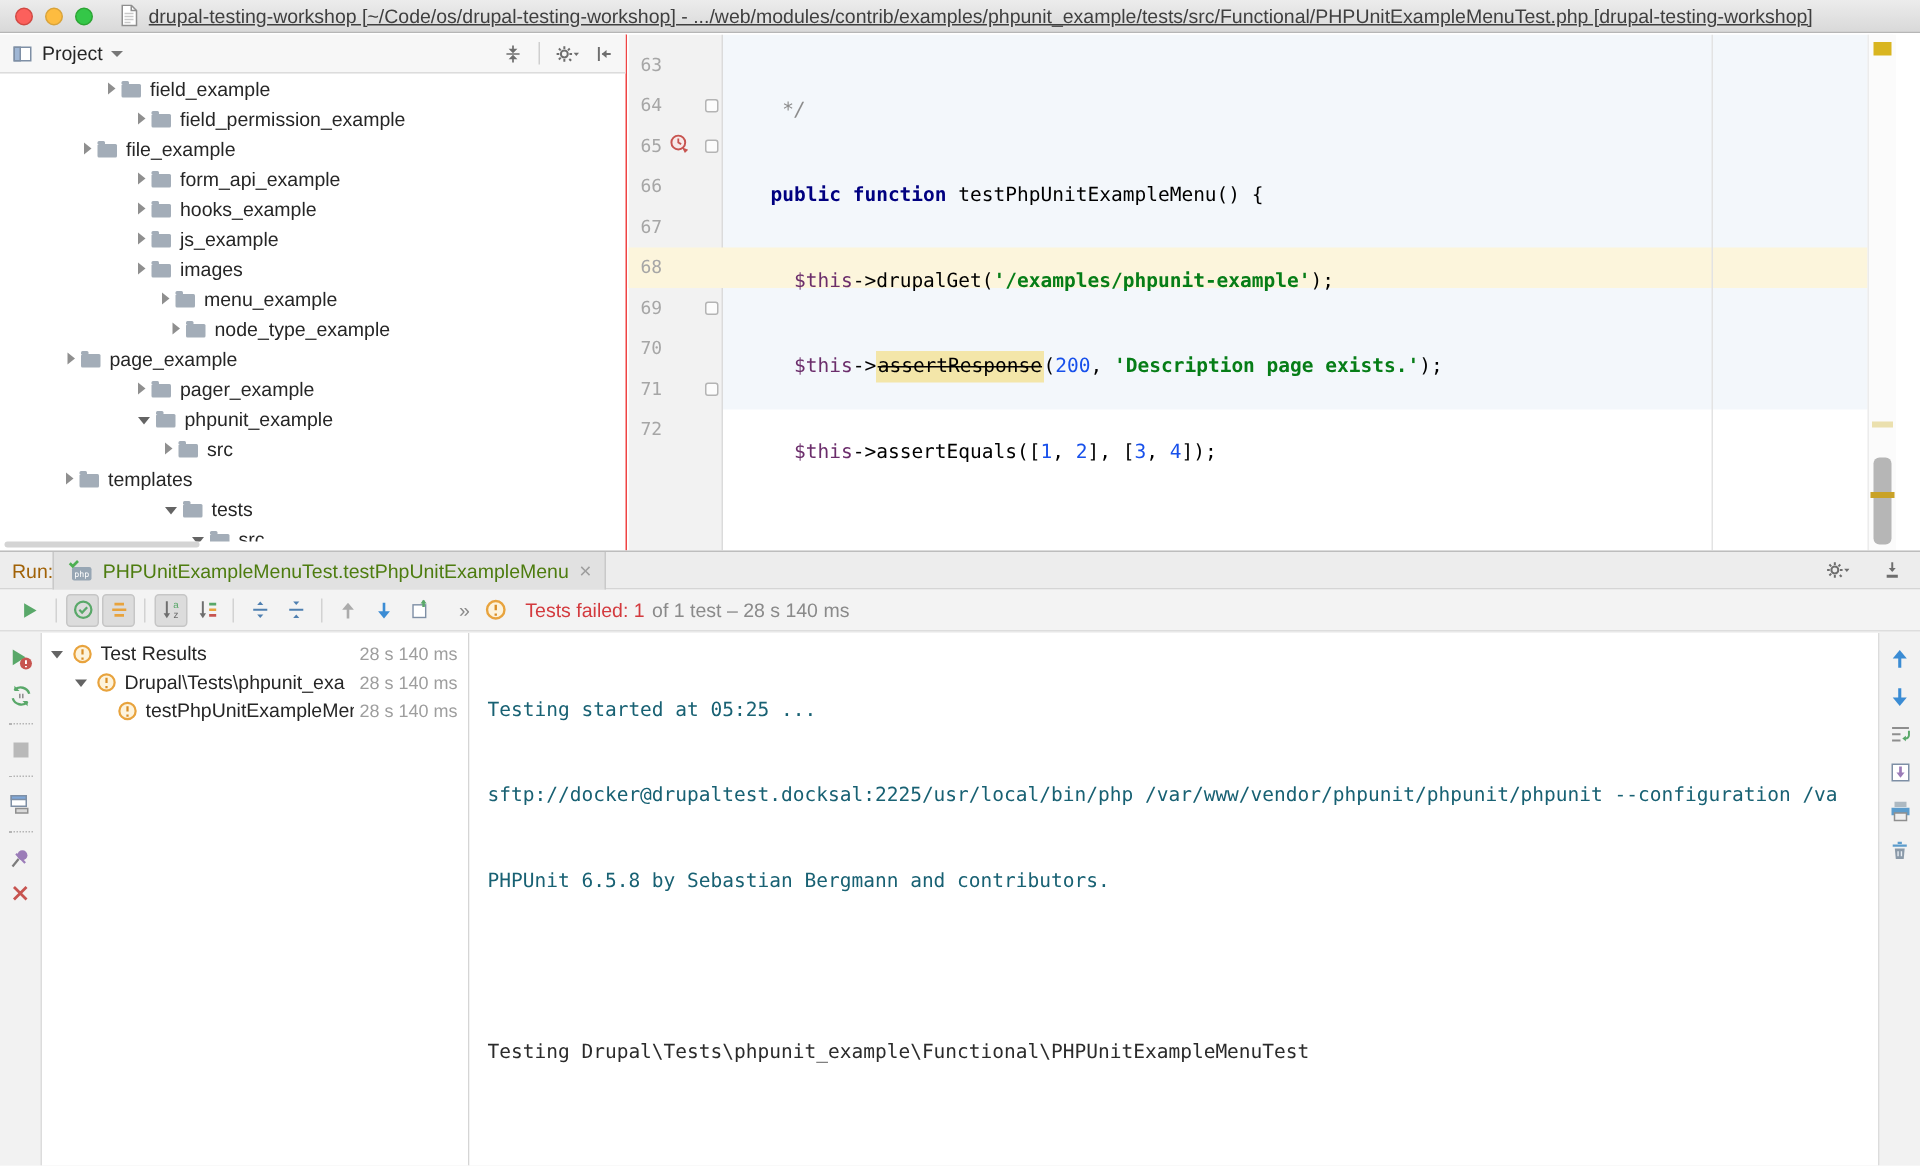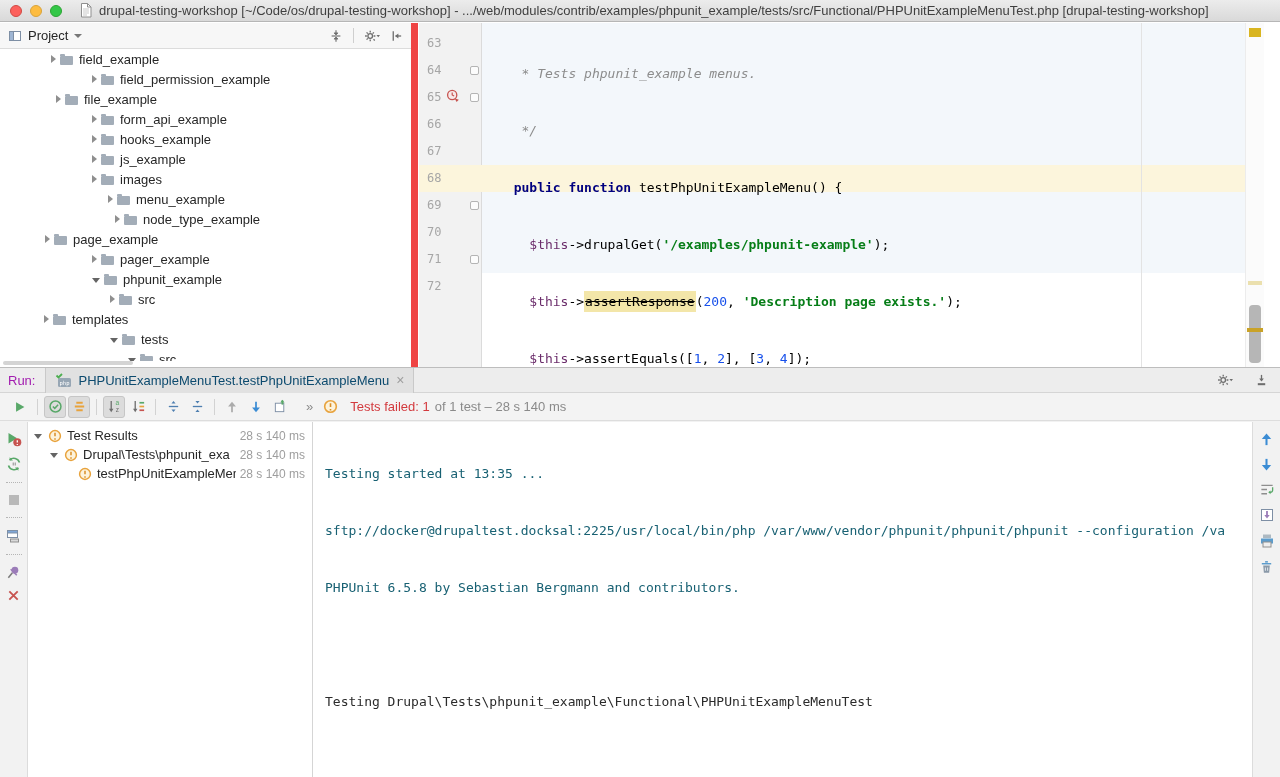--- a/index.html
+++ b/index.html
@@ -9,25 +9,25 @@
 
   
   #titlebar { position:absolute; left:0; top:0; width:1280px; height:22px;
     background:linear-gradient(#ECECEC,#D9D9D9); border-bottom:1px solid #B6B6B6;
     display:flex; align-items:center; }
   .traffic { width:12px; height:12px; border-radius:50%; margin-left:8px; flex:0 0 auto; }
   .t-red { background:#FC605C; border:1px solid #D14943; margin-left:10px; }
   .t-yellow { background:#FDBC40; border:1px solid #D9A33A; }
   .t-green { background:#34C748; border:1px solid #2CA534; }
   .doc-icon { margin-left:18px; flex:0 0 auto; }
-  #window-title { margin-left:7px; color:#3F3F3F; white-space:nowrap; overflow:hidden; font-size:13px; }
+  #window-title { margin-left:7px; color:#3F3F3F; white-space:nowrap; overflow:hidden; font-size:13px;text-decoration:underline; }
 
   
   #project-panel { position:absolute; left:0; top:23px; width:418px; height:344px;
-    background:#fff; border-right:7px solid #ef4444; }
+    background:#fff; border-right:1px solid #ef4444; }
   .pp-header { height:26px; background:#F7F7F7; border-bottom:1px solid #DCDCDC;
     display:flex; align-items:center; padding:0 8px; }
   .pp-title { margin:0 4px 0 6px; color:#262626; }
   .caret { width:0; height:0; border-left:4px solid transparent; border-right:4px solid transparent;
     border-top:4px solid #777; margin-left:2px; }
   .pp-header .spacer { flex:1; }
   .hicon { margin-left:10px; cursor:pointer; }
   .vsep { width:1px; height:15px; background:#CFCFCF; margin-left:10px; }
   .pp-tree { position:absolute; top:26px; left:0; right:1px; bottom:6px; overflow:hidden; }
   .trow { height:20px; display:flex; align-items:center; white-space:nowrap; cursor:pointer; }
@@ -59,24 +59,24 @@
   .gutter-clock { position:absolute; left:27px; cursor:pointer; }
   .ed-stripe { position:absolute; right:0; top:0; bottom:0; width:19px; background:#FBFBFB; border-left:1px solid #ECECEC; }
   .stripe-top { position:absolute; top:5px; right:3px; width:12px; height:9px; background:#D9B520; cursor:pointer; }
   .stripe-tick1 { position:absolute; top:258px; left:2px; right:2px; height:4px; background:#EBE0AE; }
   .ed-thumb { position:absolute; top:282px; left:3px; right:3px; height:58px; background:#A9A9A9; border-radius:4px; opacity:.85; cursor:pointer; }
   .stripe-tick2 { position:absolute; top:305px; left:1px; right:1px; height:4px; background:#C9A227; }
 
   
   #run-panel { position:absolute; left:0; top:367px; right:0; bottom:0; background:#F2F2F2; border-top:1px solid #BDBDBD; }
   .rp-tabs { height:25px; background:#EDEDED; border-bottom:1px solid #D5D5D5; display:flex; align-items:center; padding-left:8px; }
-  .rp-run-label { color:#a21caf; margin-right:10px; }
+  .rp-run-label { color:#a16207; }
   .rp-tab { height:25px; display:flex; align-items:center; padding:0 9px; background:#E1E1E1;
     border-left:1px solid #C9C9C9; border-right:1px solid #C9C9C9; cursor:pointer; }
-  .rp-tab-label { margin:0 7px 0 6px; color:#0c4a6e; }
+  .rp-tab-label { margin:0 7px 0 6px; color:#4d7c0f; }
   .tab-close { color:#9E9E9E; font-size:14px; line-height:14px; cursor:pointer; }
   .rp-tabs .spacer { flex:1; }
   .rp-tabs .hicon { margin-right:12px; }
   .rp-toolbar { height:28px; background:#F3F3F3; border-bottom:1px solid #DDDDDD; display:flex; align-items:center; padding-left:8px; }
   .tbtn { width:22px; height:22px; display:flex; align-items:center; justify-content:center; border-radius:3px; margin:0 1px; cursor:pointer; }
   .tbtn.pressed { background:#DCDCDC; border:1px solid #C6C6C6; }
   .tsep { width:1px; height:16px; background:#D2D2D2; margin:0 5px; }
   .chevrons { color:#8A8A8A; margin:0 10px 0 14px; font-size:13px; }
   .status-failed { color:#D33A3E; margin-left:7px; }
   .status-detail { color:#8A8A8A; margin-left:5px; }
@@ -150,21 +150,21 @@
       <svg width="13" height="14" viewBox="0 0 14 14">
           <g stroke="#6E6E6E" stroke-width="1.4">
             <path d="M3.5 2v10"></path>
             <path d="M12 7H6"></path>
           </g>
           <path d="M9 4.2L5.5 7L9 9.8z" fill="#6E6E6E"></path>
         </svg>
     </span>
   </div>
   <div class="pp-tree">
-    <div class="trow" style="padding-left:51px">
+    <div class="trow" style="padding-left:72px">
         <span class="tri tri-r"></span>
         <span class="folder"></span>
         <span>field_example</span>
       </div>
     <div class="trow" style="padding-left:92px">
         <span class="tri tri-r"></span>
         <span class="folder"></span>
         <span>field_permission_example</span>
       </div>
     <div class="trow" style="padding-left:56px">
@@ -267,21 +267,20 @@
         <path d="M6.2 3.4V6l1.9 1.1" stroke="#C75450" stroke-width="1.2" fill="none"></path>
         <path d="M8.6 9.2l4.2 1.6-2.2 2.2z" fill="#C75450"></path>
       </svg>
   </span>
   <div class="fold" style="top:43px"></div>
   <div class="fold" style="top:70px"></div>
   <div class="fold" style="top:178px"></div>
   <div class="fold" style="top:232px"></div>
 
   <div class="ed-code">
-    <div class="ecl"><span class="tk-com">   * Tests phpunit_example menus.</span></div>
     <div class="ecl"><span class="tk-com">   */</span></div>
     <div class="ecl"><span class="tk-kw">  public function</span><span class="tk-pl"> testPhpUnitExampleMenu() {</span></div>
     <div class="ecl"><span class="tk-var">    $this</span><span class="tk-pl">-&gt;drupalGet(</span><span class="tk-str">'/examples/phpunit-example'</span><span class="tk-pl">);</span></div>
     <div class="ecl"><span class="tk-var">    $this</span><span class="tk-pl">-&gt;</span><span class="tk-dep">assertResponse</span><span class="tk-pl">(</span><span class="tk-num">200</span><span class="tk-pl">, </span><span class="tk-str">'Description page exists.'</span><span class="tk-pl">);</span></div>
     <div class="ecl"><span class="tk-var">    $this</span><span class="tk-pl">-&gt;assertEquals([</span><span class="tk-num">1</span><span class="tk-pl">, </span><span class="tk-num">2</span><span class="tk-pl">], [</span><span class="tk-num">3</span><span class="tk-pl">, </span><span class="tk-num">4</span><span class="tk-pl">]);</span></div>
     
     
     
     
   </div>
@@ -497,21 +496,21 @@
               <path d="M8 4.4v4M8 10.6v1.7" stroke="#D98E26" stroke-width="1.7"></path>
             </svg>
           </span>
         <span class="rt-label">testPhpUnitExampleMen</span>
         <span class="rt-time">28 s 140 ms</span>
       </div>
     </div>
 
     <div class="rp-console">
       <div class="console-inner">
-        <div class="crow c-out">Testing started at 13:35 ...</div>
+        <div class="crow c-out">Testing started at 05:25 ...</div>
         <div class="crow c-out">sftp://docker@drupaltest.docksal:2225/usr/local/bin/php /var/www/vendor/phpunit/phpunit/phpunit --configuration /va</div>
         <div class="crow c-out">PHPUnit 6.5.8 by Sebastian Bergmann and contributors.</div>
         <div class="crow"></div>
         <div class="crow c-plain">Testing Drupal\Tests\phpunit_example\Functional\PHPUnitExampleMenuTest</div>
         <div class="crow"></div>
         
         
         
         
         

